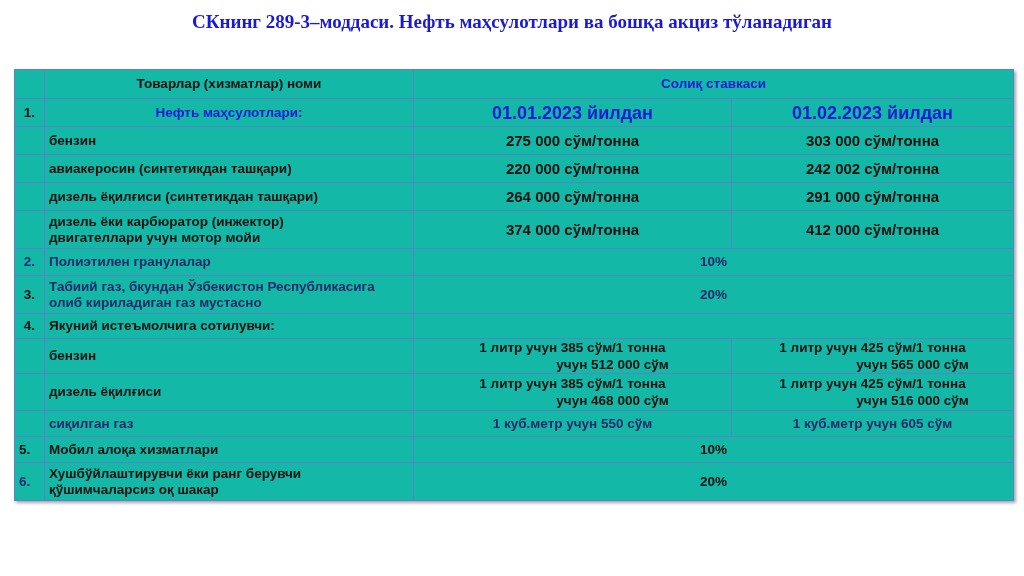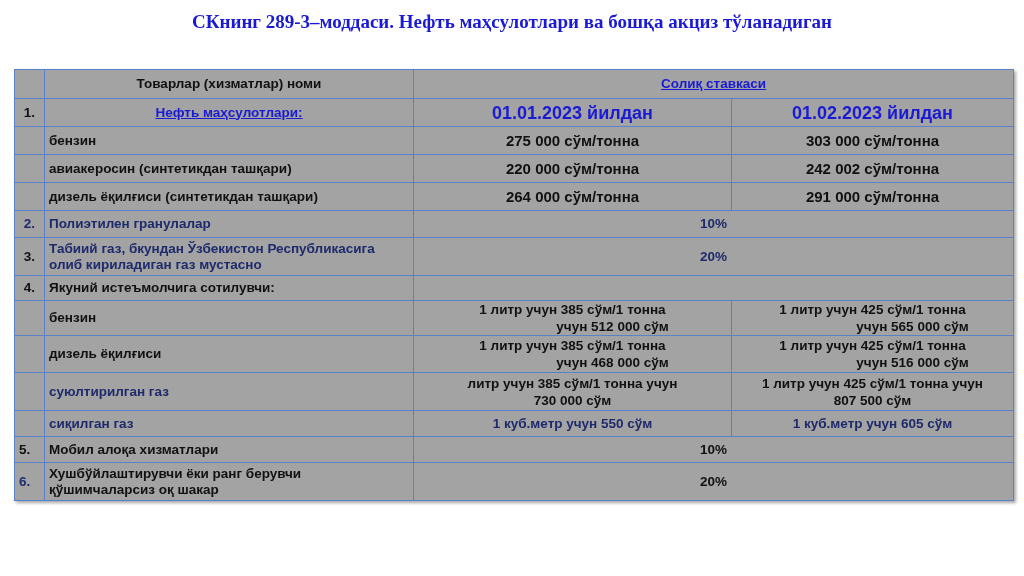--- a/index.html
+++ b/index.html
@@ -1,23 +1,23 @@
 <!DOCTYPE html>
 <html><head>
 <meta charset="utf-8">
 <style>
   html, body { margin:0; padding:0; }
   body { width:1024px; height:576px; background:#ffffff; position:relative; overflow:hidden; font-family:"Liberation Sans", sans-serif; }
   .title { position:absolute; left:0; top:8px; width:1024px; text-align:center; color:#1a1ad6; font-family:"Liberation Serif", serif; font-weight:bold; font-size:19px; line-height:28px; }
   .title div { white-space:nowrap; }
-  table.tax { position:absolute; left:14px; top:69px; width:999px; border-collapse:collapse; table-layout:fixed; background:#a3a3a3; box-shadow:2px 2px 3px rgba(0,0,0,0.35); }
+  table.tax { position:absolute; left:14px; top:69px; width:999px; border-collapse:collapse; table-layout:fixed; background:#14b8a6; box-shadow:2px 2px 3px rgba(0,0,0,0.35); }
   table.tax td { border:1px solid #5b82c8; padding:0 4px; font-weight:bold; font-size:13.5px; color:#111; line-height:16px; overflow:hidden; }
   td.num { text-align:center; padding:0 2px; }
   td.c { text-align:center; }
-  .blue { color:#1a1ad6 !important;text-decoration:underline; }
+  .blue { color:#1a1ad6 !important; }
   .navy { color:#1f2a6b !important; }
   .date { font-size:18px !important; color:#1a1ad6 !important; }
   .rate { font-size:15px !important; }
   .lit { font-size:13.5px !important; line-height:17px !important; }
   .indent { display:block; padding-left:80px; }
 </style>
 </head>
 <body>
 
 <div class="title">
@@ -54,20 +54,29 @@
     <td>авиакеросин (синтетикдан ташқари)</td>
     <td class="c rate">220 000 сўм/тонна</td>
     <td class="c rate">242 002 сўм/тонна</td>
   </tr>
   <tr style="height:28px">
     <td class="num"></td>
     <td>дизель ёқилғиси (синтетикдан ташқари)</td>
     <td class="c rate">264 000 сўм/тонна</td>
     <td class="c rate">291 000 сўм/тонна</td>
   </tr>
+  <tr style="height:38px">
+    <td class="num"></td>
+    <td>
+      <div>дизель ёки карбюратор (инжектор)</div>
+      <div>двигателлари учун мотор мойи</div>
+    </td>
+    <td class="c rate">374 000 сўм/тонна</td>
+    <td class="c rate">412 000 сўм/тонна</td>
+  </tr>
   <tr style="height:27px">
     <td class="num navy">2.</td>
     <td class="navy">Полиэтилен гранулалар</td>
     <td class="c navy" colspan="2">10%</td>
   </tr>
   <tr style="height:38px">
     <td class="num">3.</td>
     <td class="navy">
       <div>Табиий газ, бкундан Ўзбекистон Республикасига</div>
       <div>олиб кириладиган газ мустасно</div>
@@ -96,32 +105,20 @@
     <td>дизель ёқилғиси</td>
     <td class="c lit">
       <span>1 литр учун 385 сўм/1 тонна</span>
       <span class="indent">учун 468 000 сўм</span>
     </td>
     <td class="c lit">
       <span>1 литр учун 425 сўм/1 тонна</span>
       <span class="indent">учун 516 000 сўм</span>
     </td>
   </tr>
-  <tr style="height:38px">
-    <td class="num"></td>
-    <td class="navy">суюлтирилган газ</td>
-    <td class="c lit">
-      <div>литр учун 385 сўм/1 тонна учун</div>
-      <div>730 000 сўм</div>
-    </td>
-    <td class="c lit">
-      <div>1 литр учун 425 сўм/1 тонна учун</div>
-      <div>807 500 сўм</div>
-    </td>
-  </tr>
   <tr style="height:26px">
     <td class="num"></td>
     <td class="navy">сиқилган газ</td>
     <td class="c navy">1 куб.метр учун 550 сўм</td>
     <td class="c navy">1 куб.метр учун 605 сўм</td>
   </tr>
   <tr style="height:26px">
     <td class="num" style="text-align:left">5.</td>
     <td>Мобил алоқа хизматлари</td>
     <td class="c" colspan="2">10%</td>

